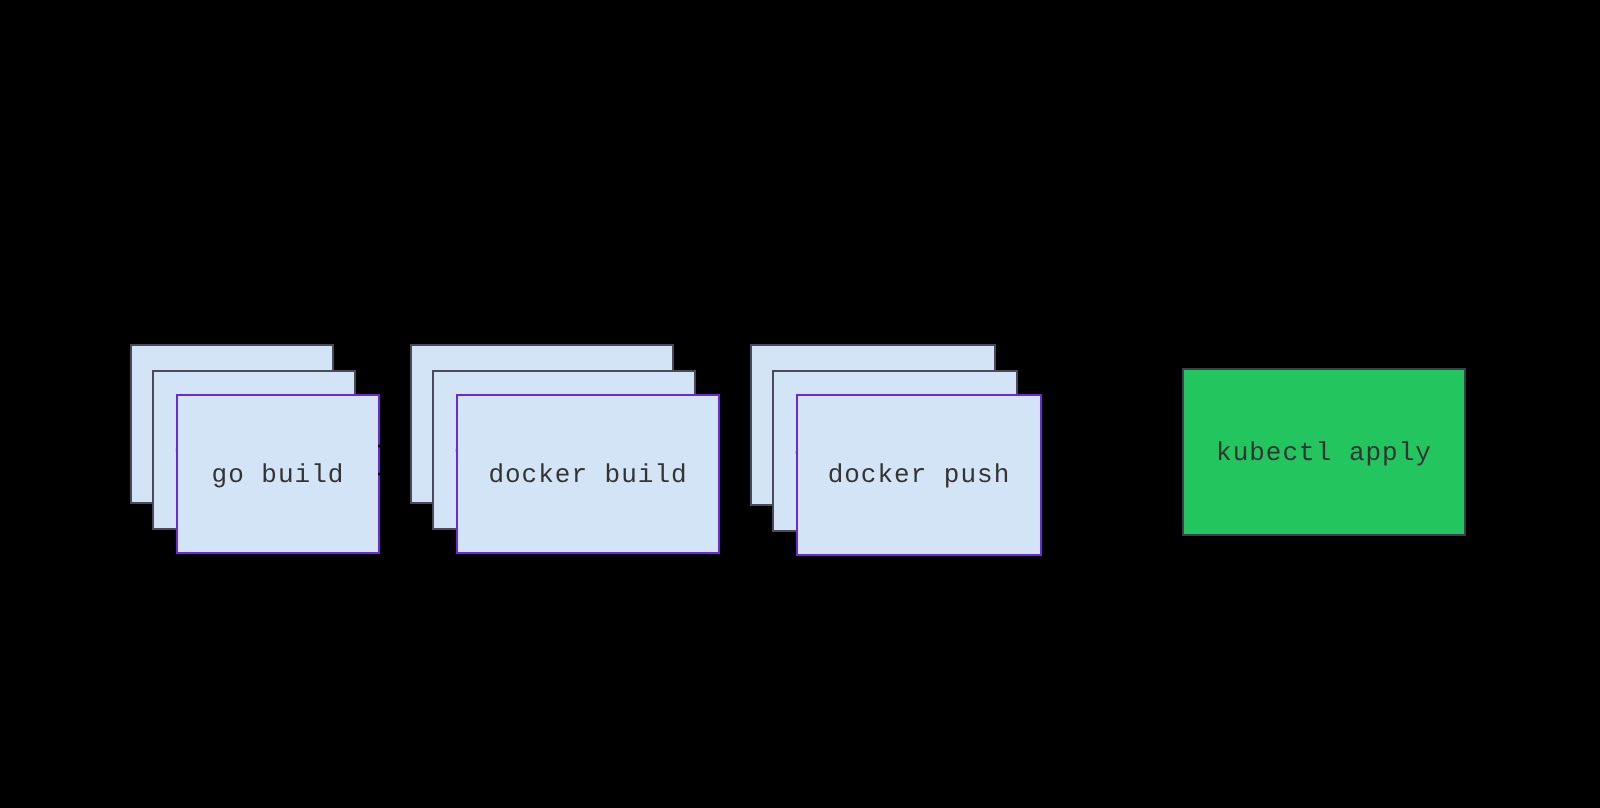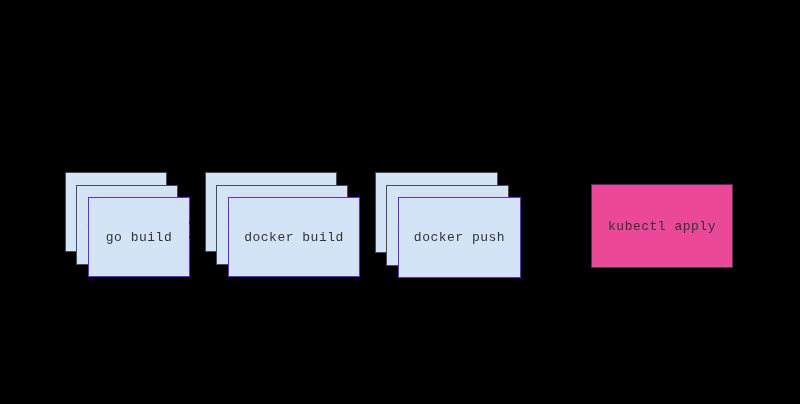--- a/index.html
+++ b/index.html
@@ -53,21 +53,21 @@
     top: 50%;
     transform: translateY(-50%);
     text-align: left;
     width: 200px;
   }
 
   
   .single-box {
     position: absolute;
     box-sizing: border-box;
-    background: #ec4899;
+    background: #22c55e;
     border: 1px solid #3d3d4d;
     display: flex;
     align-items: center;
     justify-content: center;
   }
 
   
   .arrow-svg {
     position: absolute;
     overflow: visible;

